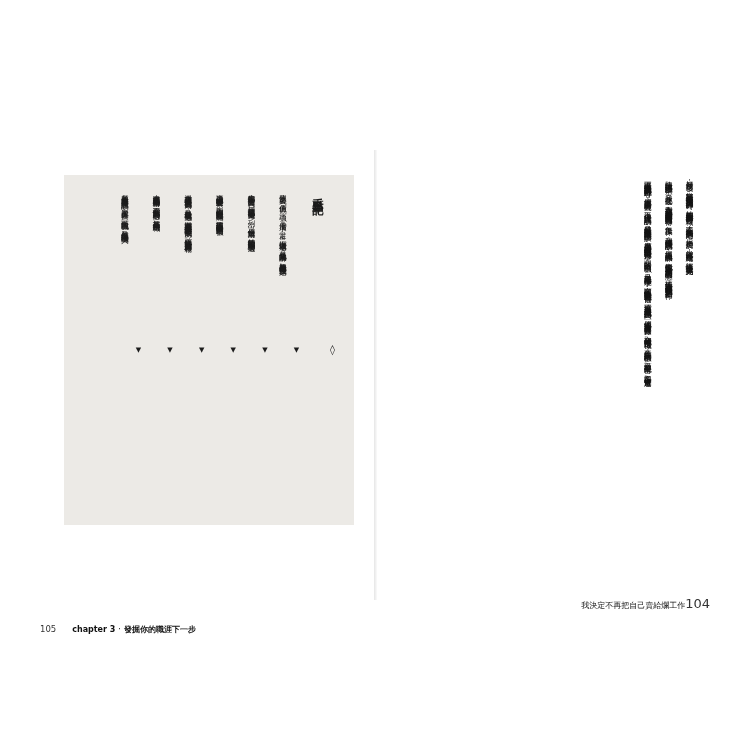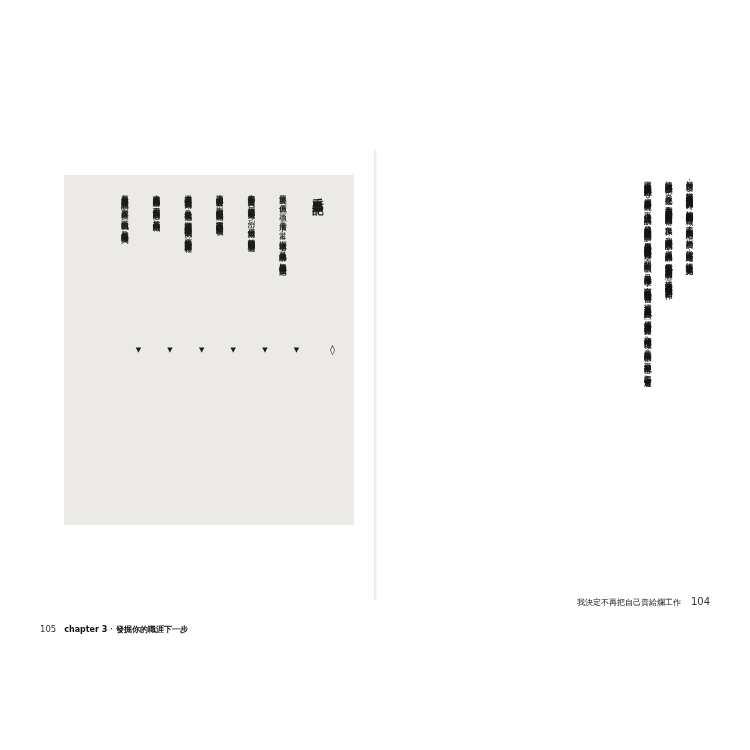--- a/index.html
+++ b/index.html
@@ -148,49 +148,48 @@
     top: 596px;
     font-size: 8px;
     color: #111;
     font-family: "DejaVu Sans", sans-serif;
     white-space: nowrap;
   }
   .footer-left {
     left: 40px;
     display: flex;
     align-items: baseline;
-    gap: 8px;
+    gap: 16px;
   }
   .footer-left .pageno {
     font-size: 8.5px;
     color: #333;
   }
   .footer-left .chapter {
     font-size: 8px;
     font-weight: bold;
     color: #111;
     margin-top: 28px;
   }
   .footer-left .chapter .sep {
     font-weight: normal;
     margin: 0 3px;
   }
   .footer-right {
     right: 40px;
     display: flex;
     align-items: baseline;
-    gap: 10px;
     justify-content: flex-end;
   }
   .footer-right .booktitle {
     font-size: 8px;
     color: #111;
   }
   .footer-right .pageno {
-    font-size: 10px;
+    font-size: 13px;
     color: #333;
   }
 </style>
 </head>
 <body>
 
 <div class="page">
   <div class="spread">
 
     <div class="gutter"></div>

